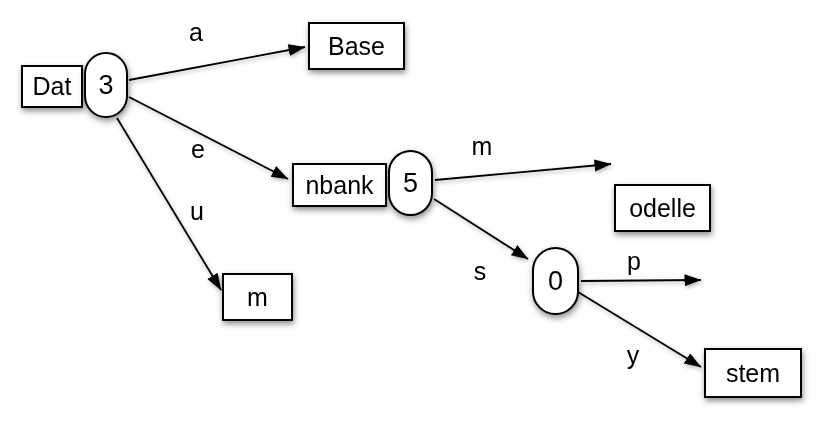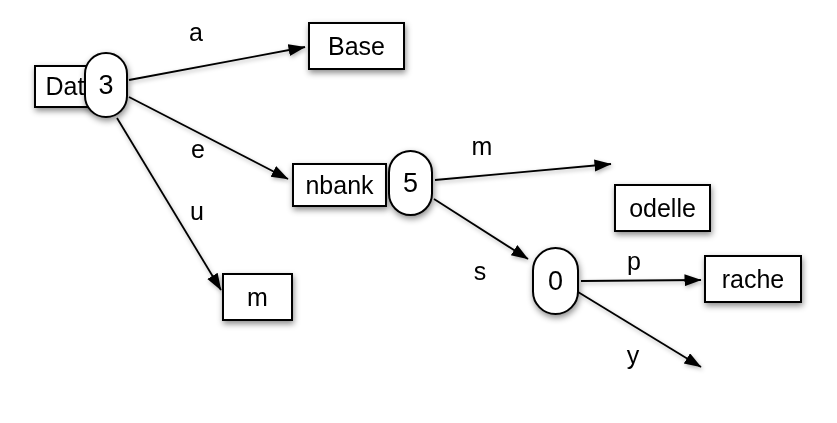--- a/index.html
+++ b/index.html
@@ -61,21 +61,21 @@
     </defs>
     <line x1="129" y1="80" x2="305" y2="47" marker-end="url(#arrowhead)"></line>
     <line x1="129" y1="97" x2="288" y2="179" marker-end="url(#arrowhead)"></line>
     <line x1="117" y1="118" x2="221" y2="290" marker-end="url(#arrowhead)"></line>
     <line x1="435" y1="180" x2="611" y2="164" marker-end="url(#arrowhead)"></line>
     <line x1="434" y1="199" x2="528" y2="259" marker-end="url(#arrowhead)"></line>
     <line x1="581" y1="281" x2="701" y2="280" marker-end="url(#arrowhead)"></line>
     <line x1="578" y1="292" x2="701" y2="367" marker-end="url(#arrowhead)"></line>
   </svg>
 
-  <div class="node" style="left:34px; top:65px; width:62px; height:43px;">
+  <div class="node" style="left:21px; top:65px; width:62px; height:43px;">
     <span>Dat</span>
   </div>
   <div class="node pill" style="left:84px; top:52px; width:44px; height:66px;">
     <span>3</span>
   </div>
 
   <div class="node" style="left:292px; top:163px; width:95px; height:44px;">
     <span>nbank</span>
   </div>
 
@@ -91,24 +91,24 @@
   </div>
 
   <div class="node" style="left:614px; top:140px; width:97px; height:48px;margin-top:44px;">
     <span>odelle</span>
   </div>
 
   <div class="node pill" style="left:532px; top:247px; width:47px; height:68px;">
     <span>0</span>
   </div>
 
-  <div class="node" style="left:704px; top:255px; width:98px; height:48px;">
-    <span>rache</span>
+
+  <div class="node" style="left:704px; top:348px; width:98px; height:50px;">
+    <span>stem</span>
   </div>
-
 
   <div class="edge-label" style="left:196px; top:32px;">a</div>
   <div class="edge-label" style="left:198px; top:149px;">e</div>
   <div class="edge-label" style="left:197px; top:211px;">u</div>
   <div class="edge-label" style="left:482px; top:146px;">m</div>
   <div class="edge-label" style="left:480px; top:271px;">s</div>
   <div class="edge-label" style="left:634px; top:261px;">p</div>
   <div class="edge-label" style="left:633px; top:355px;">y</div>
 
 </div>

